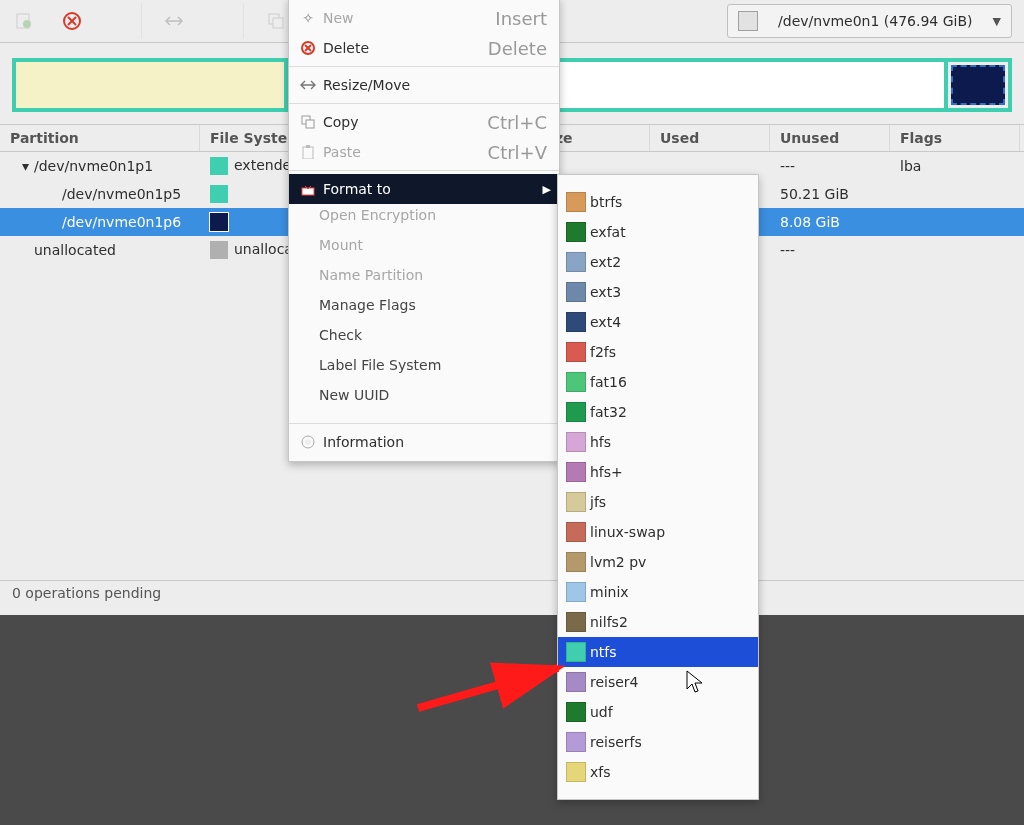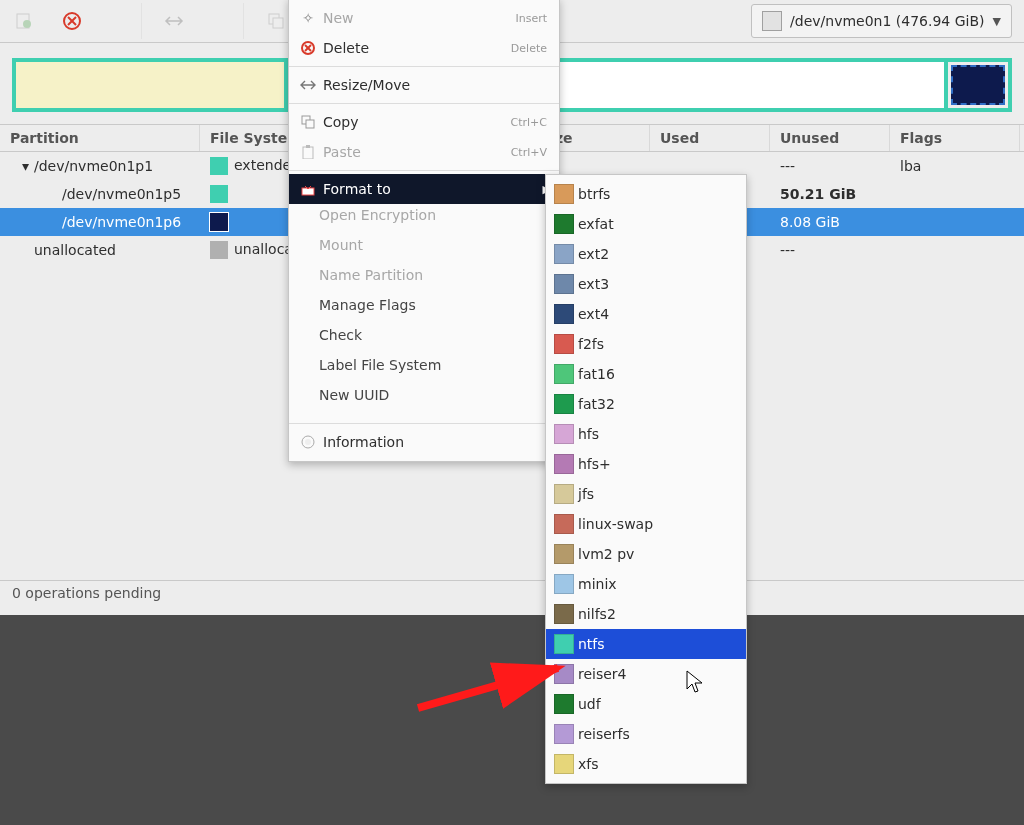--- a/index.html
+++ b/index.html
@@ -2,21 +2,21 @@
 <html><head>
 <meta charset="utf-8">
 <style>
   html,body{margin:0;padding:0;font-family:"DejaVu Sans","Noto Sans",sans-serif;font-size:14px;color:#2e2e2e;background:#4a4a4a}
   .window{background:#ededed;width:1024px;height:615px;box-sizing:border-box;position:relative}
   
   .toolbar{height:42px;display:flex;align-items:center;border-bottom:1px solid #c9c9c9}
   .tbtn{width:42px;height:36px;margin:0 3px;display:flex;align-items:center;justify-content:center;border-radius:3px}
   .tbtn.disabled{opacity:.45}
   .tbtn.sep{border-right:1px solid #d4d4d4;border-radius:0;margin-right:8px}
-  .device-sel{margin-left:auto;margin-right:12px;height:32px;padding:0 10px;border:1px solid #c0c0c0;border-radius:3px;background:#f3f3f3;display:flex;align-items:center;gap:8px}
+  .device-sel{margin-left:auto;margin-right:12px;height:32px;padding:0 10px;border:1px solid #c0c0c0;border-radius:3px;background:#f3f3f3;display:flex;align-items:center;gap:20px}
   .disk-icon{width:18px;height:18px;background:#e2e2e2;border:1px solid #a0a0a0}
   .tri{font-size:11px;color:#555}
   
   .diskmap-wrap{height:54px;margin:15px 12px 12px 12px;border:4px solid #3fcfb0;display:flex;box-sizing:border-box}
   .dm-ext{flex:0 0 27%;background:#f6f2c8}
   .dm-ntfs-wrap{flex:1;display:flex;border-left:4px solid #3fcfb0}
   .dm-ntfs-used{flex:0 0 30%;background:#f6f2c8}
   .dm-ntfs-free{flex:1;background:#fff}
   .dm-small{flex:0 0 60px;border-left:4px solid #3fcfb0;display:flex}
   .dm-small-inner{flex:1;margin:3px;border:2px dashed #2f6fc6;background:#0d1a4d}
@@ -31,29 +31,29 @@
   .indent1{padding-left:22px!important}
   .indent2{padding-left:50px!important}
   .swatch-small{display:inline-block;width:18px;height:18px;vertical-align:middle;margin-right:6px}
   .expander{display:inline-block;width:12px}
   .status{height:26px;padding:4px 12px;border-top:1px solid #c9c9c9;position:absolute;bottom:0;left:0;right:0;background:#ededed;color:#555}
   
   .menu{position:absolute;top:-2px;left:288px;width:270px;background:#fafafa;border:1px solid #c6c6c6;box-shadow:0 3px 8px rgba(0,0,0,.25);padding:4px 0;font-size:14px}
   .mi{display:flex;align-items:center;height:30px;padding:0 12px 0 8px;position:relative}
   .mi .mico{width:22px;display:flex;justify-content:center;color:#888}
   .mi .mlab{flex:1;padding-left:4px}
-  .mi .macc{color:#999;font-size:11px}
+  .mi .macc{color:#999;font-size:18px}
   .mi.disabled{color:#a7a7a7}
   .mi.hl{background:#0f172a;color:#fff}
   .mi .arrow{position:absolute;right:8px;font-size:11px}
   .msep{height:1px;background:#dcdcdc;margin:3px 0}
   .subarea{padding:3px 0 3px 30px}
   .subarea .si{height:30px;display:flex;align-items:flex-start;color:#a7a7a7}
   
-  .submenu{position:absolute;top:174px;left:545px;width:200px;background:#fafafa;border:1px solid #c6c6c6;box-shadow:0 3px 8px rgba(0,0,0,.25);padding:4px 0}
+  .submenu{position:absolute;top:174px;left:557px;width:200px;background:#fafafa;border:1px solid #c6c6c6;box-shadow:0 3px 8px rgba(0,0,0,.25);padding:12px 0}
   .smi{display:flex;align-items:center;height:30px;padding:0 10px 0 32px;position:relative}
   .smi .sw{position:absolute;left:8px;width:18px;height:18px;border:1px solid rgba(0,0,0,.15)}
   .smi.hl{background:#1d4ed8;color:#fff}
   
   .arrow-anno{position:absolute;left:408px;top:640px;pointer-events:none}
   
   .cursor{position:absolute;left:686px;top:670px;pointer-events:none}
 </style>
 </head>
 <body>
@@ -125,21 +125,21 @@
           <div></div>
           <div style="text-align: left;">---</div>
           <div>lba</div>
         </div>
         <div class="trow">
           <div class="indent2"><span class="expander"></span>/dev/nvme0n1p5</div>
           <div><span class="swatch-small" style="background:#3fcfb0"></span></div>
           <div></div>
           <div></div>
           <div></div>
-          <div style="text-align: left; font-weight: bold;">50.21 GiB</div>
+          <div style="text-align: left;">50.21 GiB</div>
           <div></div>
         </div>
         <div class="trow sel">
           <div class="indent2"><span class="expander"></span>/dev/nvme0n1p6</div>
           <div><span class="swatch-small" style="background:#0d1a4d"></span></div>
           <div></div>
           <div></div>
           <div></div>
           <div style="text-align: left;">8.08 GiB</div>
           <div></div>

